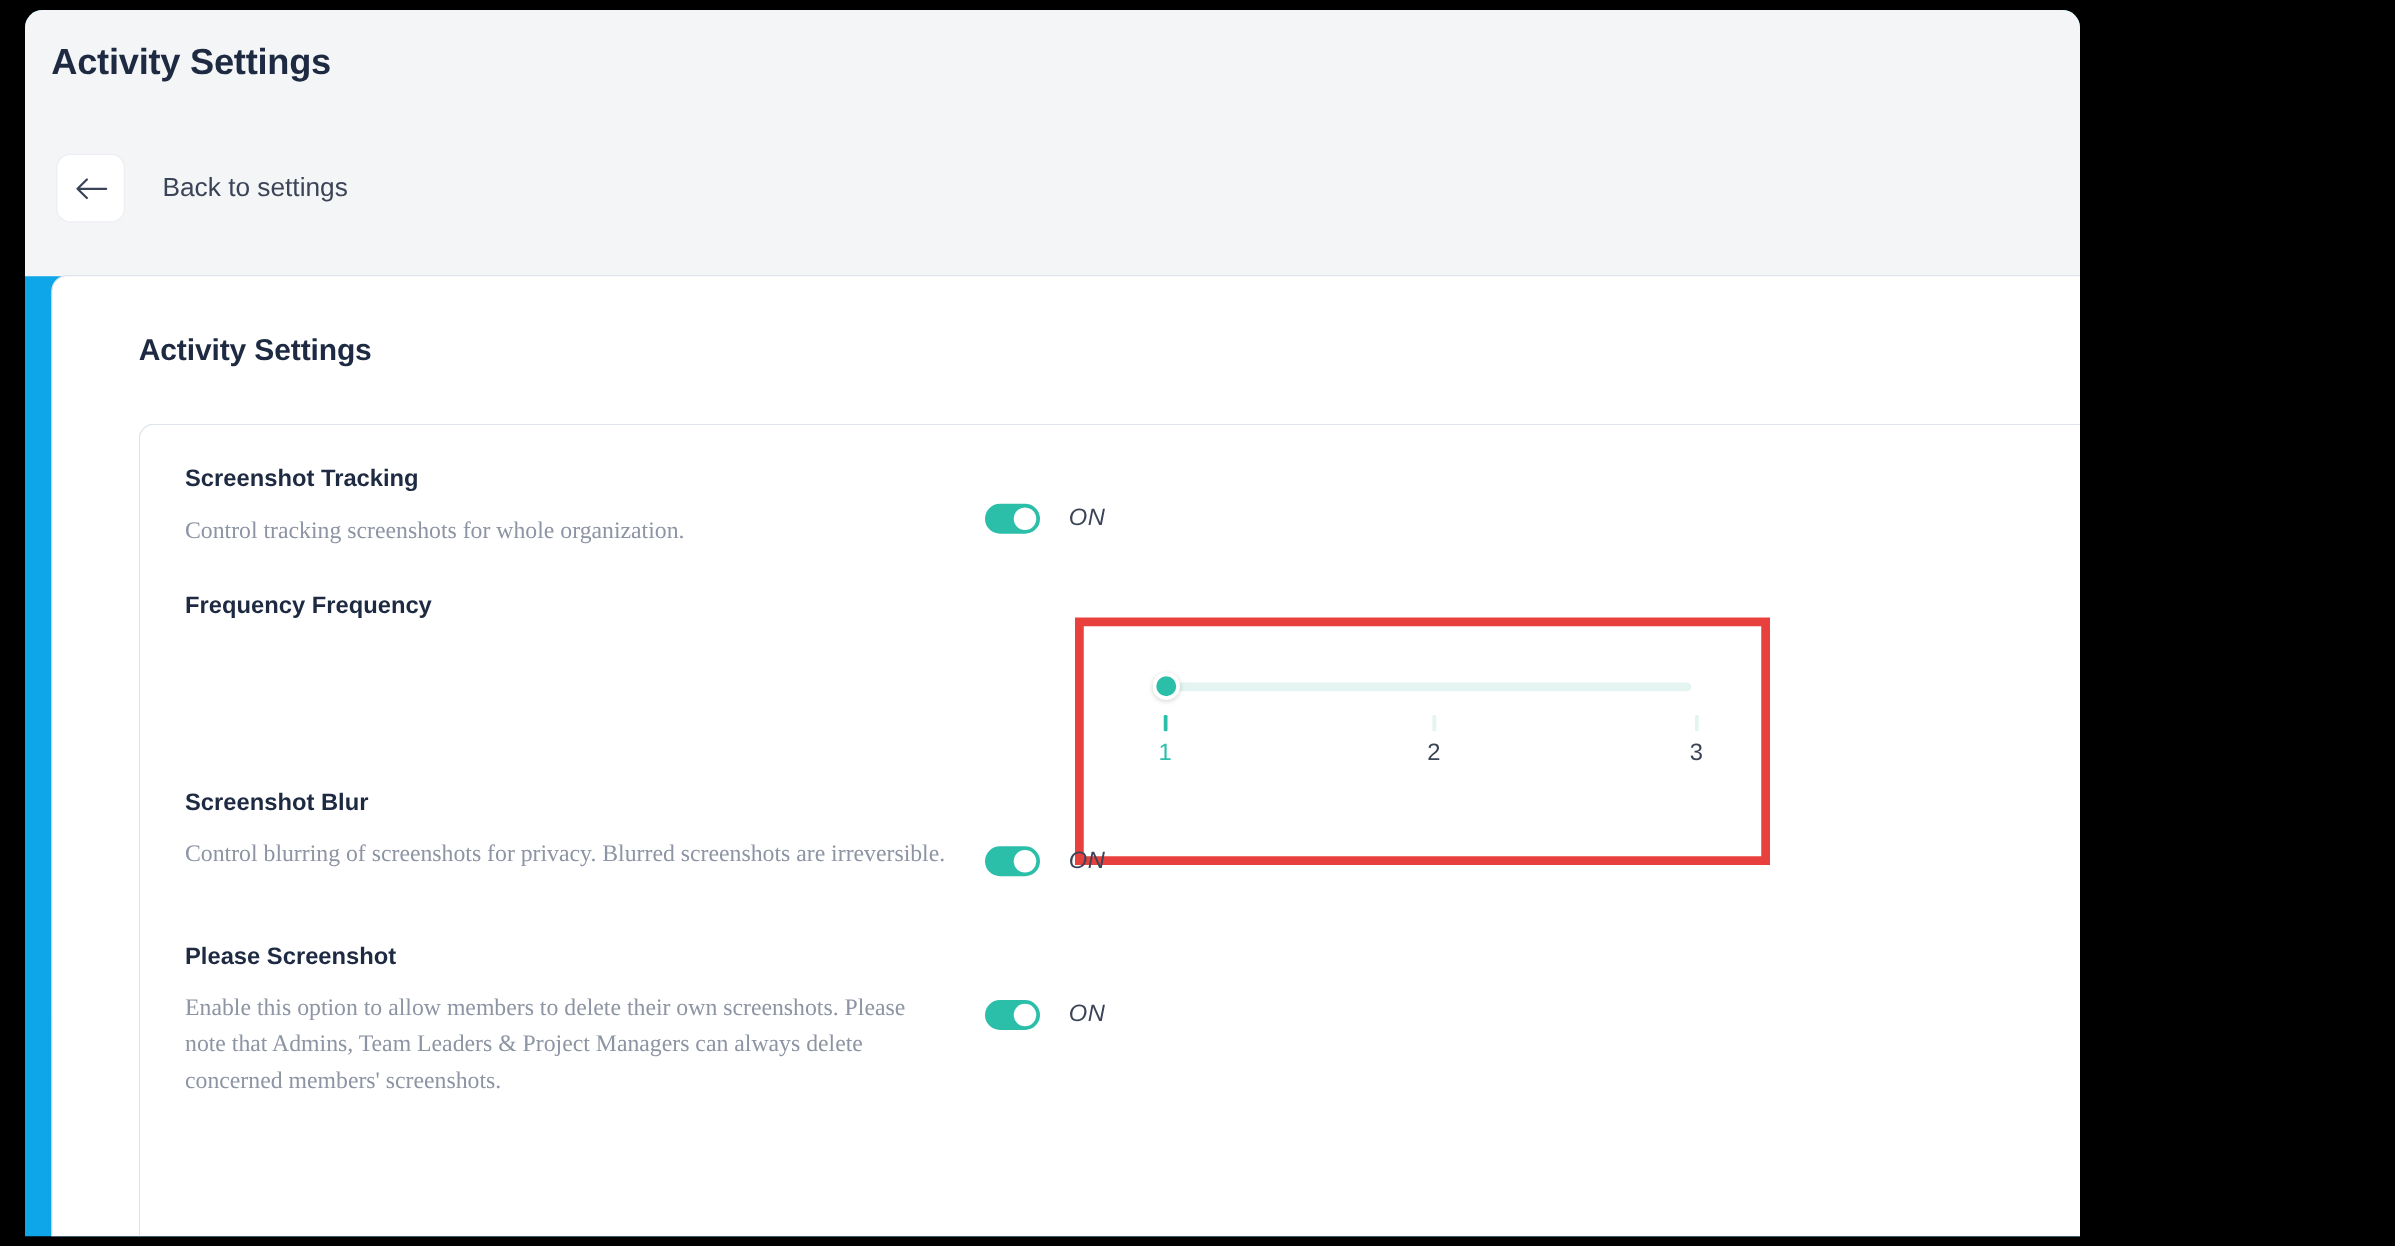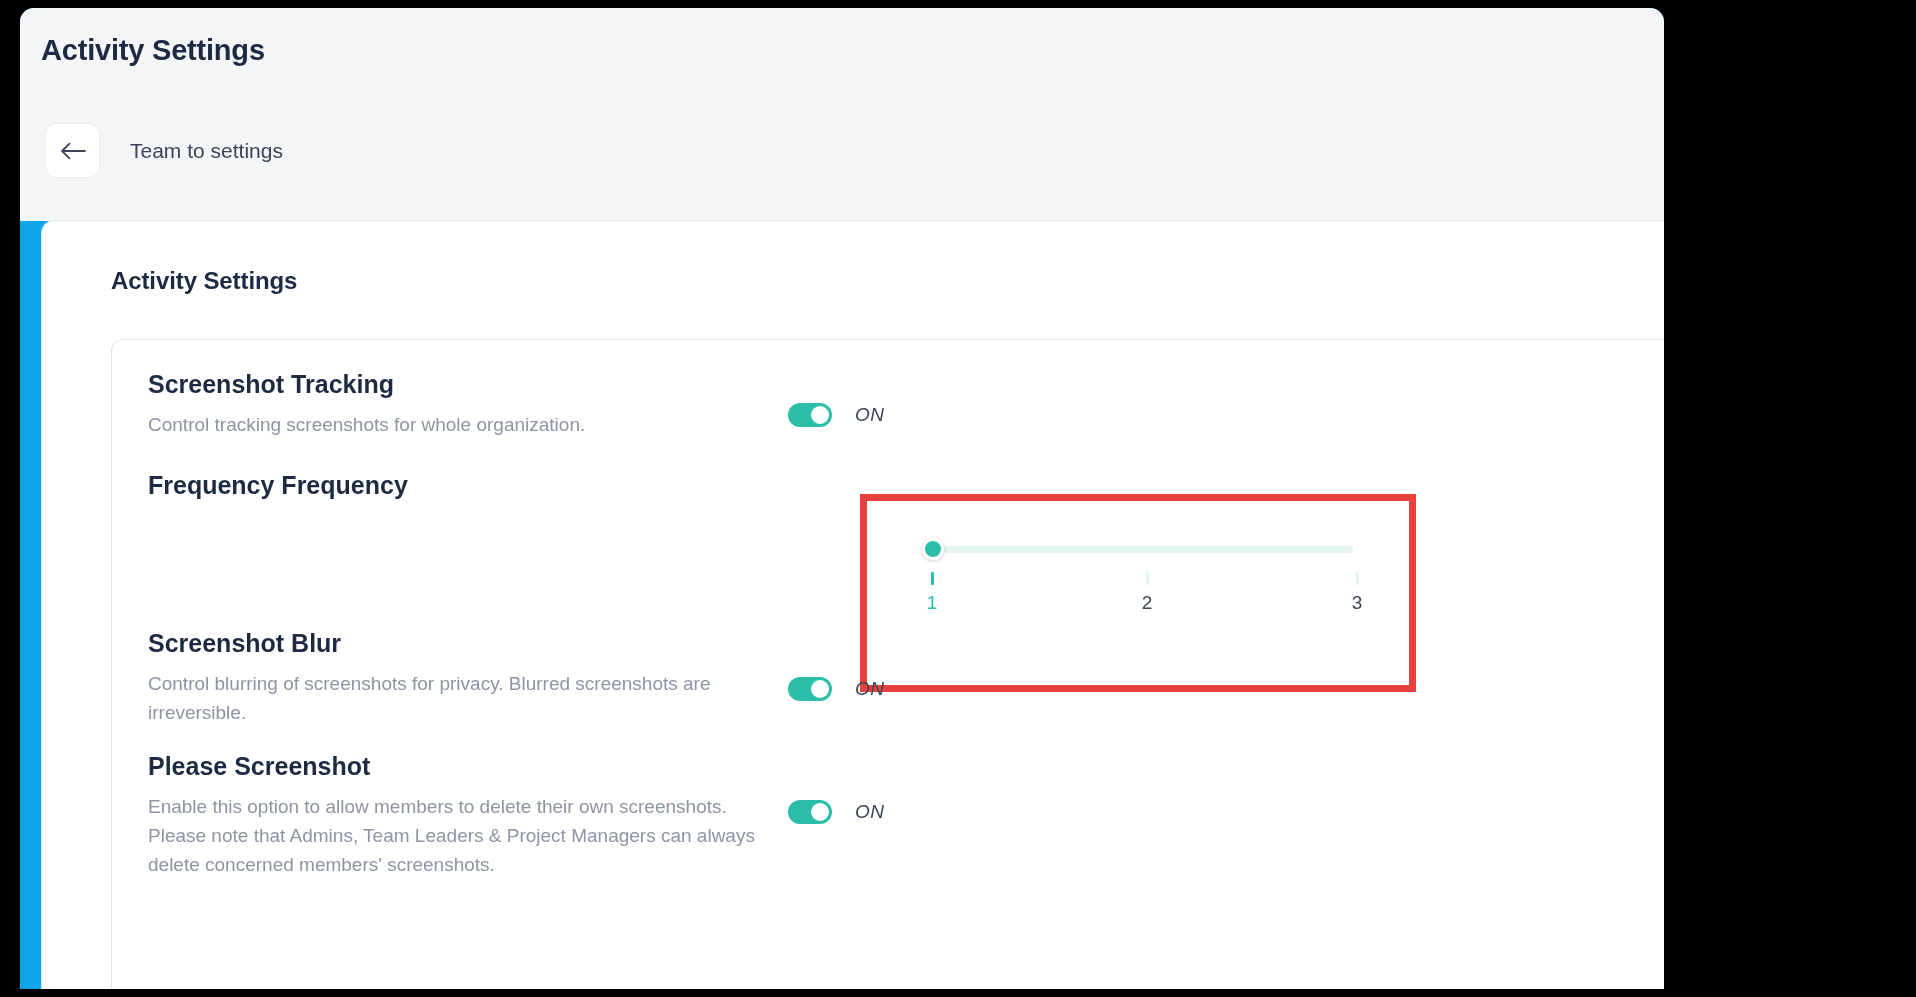--- a/index.html
+++ b/index.html
@@ -120,32 +120,33 @@
   .row-delete     { top: 414px; }
 
   .row-text {
     position: absolute;
     left: 36px;
     top: 0;
     width: 610px;
   }
 
   .setting-name {
-    font-size: 25px;
+    font-size: 19px;
     font-weight: 700;
     color: #1d2a42;
     line-height: 24px;
   }
 
   .setting-desc {
     margin-top: 14px;
     font-size: 19px;
     color: #8d94a3;
     line-height: 29px;
     font-weight: 400;
+    font-family: Liberation Serif, serif;
   }
 
   
   .toggle-wrap {
     position: absolute;
     left: 676px;
     display: flex;
     align-items: center;
     font-style: italic;
   }
@@ -275,21 +276,21 @@
     <div class="page-title">Activity Settings</div>
 
     <div class="back-row">
       <div class="back-button">
         <span>
           <svg width="26" height="18" viewBox="0 0 26 18" fill="none">
             <path d="M25 9H2M2 9L9.5 1.6M2 9L9.5 16.4" stroke="#3b4457" stroke-width="1.8" stroke-linecap="round" stroke-linejoin="round"></path>
           </svg>
         </span>
       </div>
-      <div class="back-label">Team to settings</div>
+      <div class="back-label">Back to settings</div>
     </div>
   </div>
 
   <div class="settings-card">
 
     <div class="card-title">Activity Settings</div>
 
     <div class="settings-panel">
 
       <div class="setting-row row-tracking">

